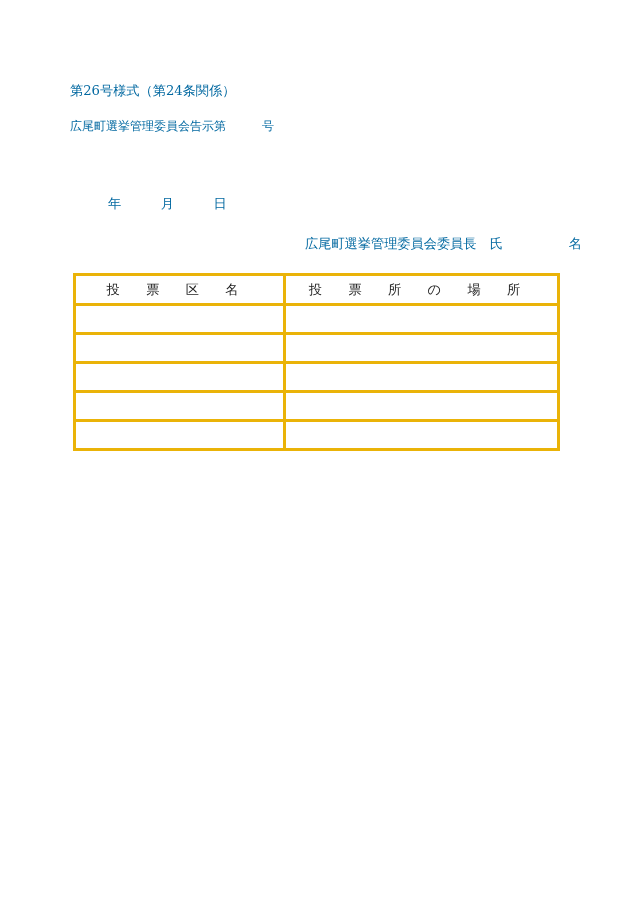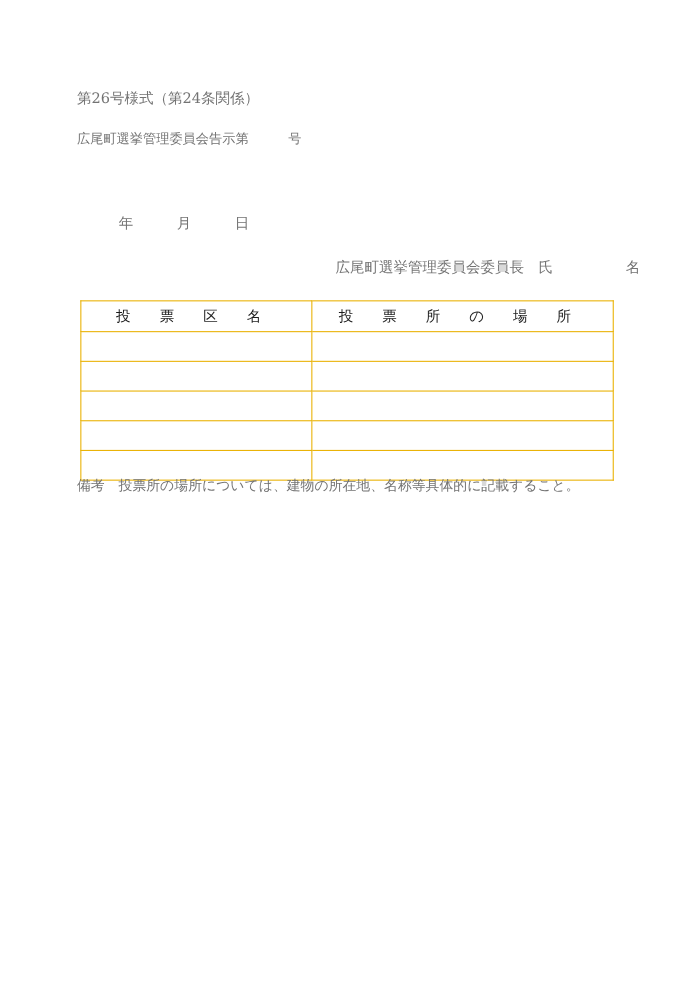--- a/index.html
+++ b/index.html
@@ -23,21 +23,21 @@
     inset: 0;
     background: #ffffff;
   }
 
   
   .line {
     position: absolute;
     white-space: pre;
     font-size: 13px;
     line-height: 1.15;
-    color: #737373;
+    color: #0369a1;
   }
 
   .form-no      { left: 70px;  top: 83px;  font-size: 13.2px; }
   .notice-no    { left: 70px;  top: 120px; font-size: 12px; }
   .body-text    { left: 89px;  top: 161px; font-size: 13.2px; }
   .date-line    { left: 108px; top: 196px; font-size: 13.2px; }
   .signer       { left: 305px; top: 236px; font-size: 13.2px; }
   .remark       { left: 70px;  top: 434px; font-size: 12.6px; }
 
   
@@ -49,21 +49,21 @@
   }
   table.form-table {
     border-collapse: collapse;
     width: 484px;
     table-layout: fixed;
   }
   table.form-table col.c-left  { width: 210px; }
   table.form-table col.c-right { width: 274px; }
 
   table.form-table td {
-    border: 1px solid #eab308;
+    border: 3px solid #eab308;
     height: 26px;
     padding: 0;
     vertical-align: middle;
     font-size: 13.2px;
     color: #1d1d1d;
   }
   table.form-table tr.head td {
     height: 27px;
   }
   .hdr-left, .hdr-right {
@@ -123,15 +123,14 @@
           <td class="blank-cell"></td>
         </tr>
         <tr>
           <td class="blank-cell"></td>
           <td class="blank-cell"></td>
         </tr>
       </tbody>
     </table>
   </div>
 
-  <div class="line remark">備考　投票所の場所については、建物の所在地、名称等具体的に記載すること。</div>
 
 </div>
 
 </body></html>

